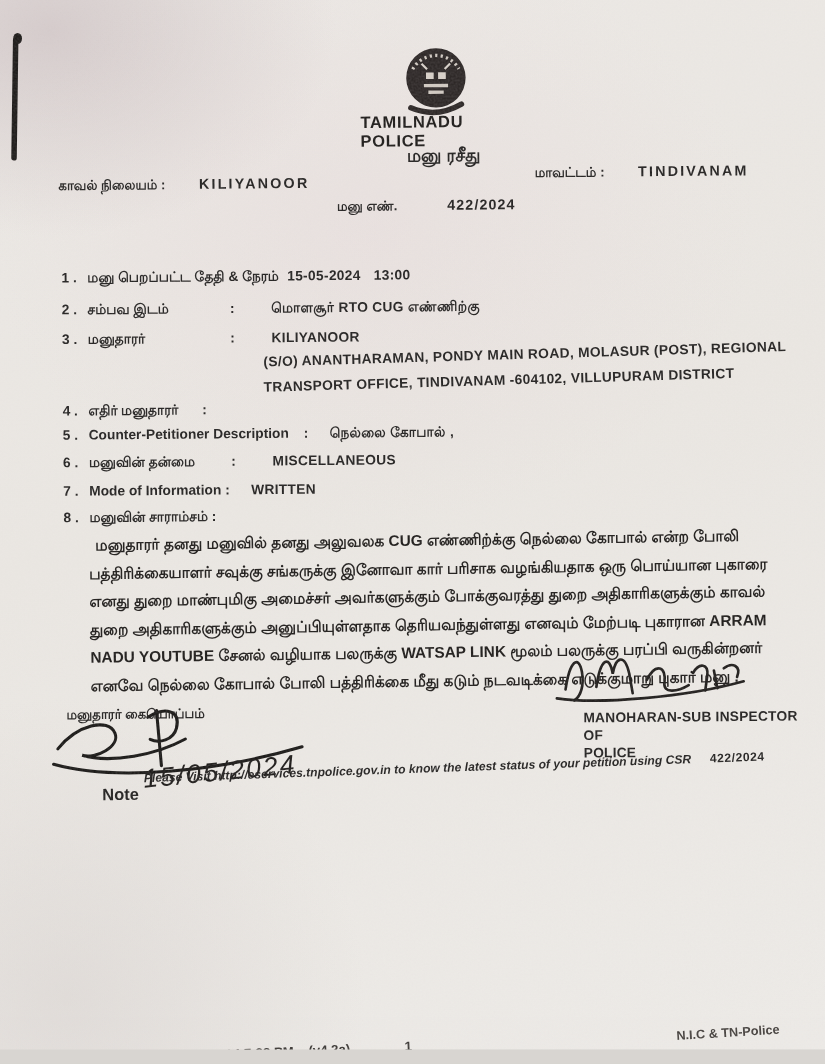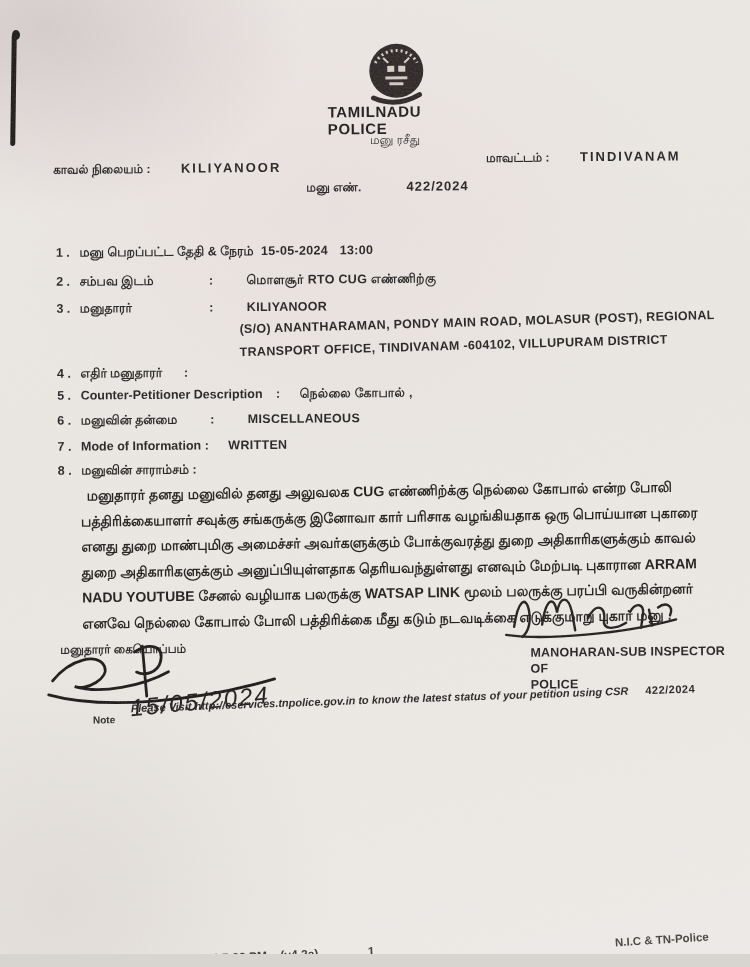--- a/index.html
+++ b/index.html
@@ -17,21 +17,21 @@
       linear-gradient(165deg,#ece9e5 0%,#eae7e2 45%,#edebe7 100%);
     color:#1d1c1b;
   }
   .noise{position:absolute;inset:0;pointer-events:none;opacity:.6;}
   .tilt{position:absolute;inset:0;transform:rotate(-0.5deg);transform-origin:50% 40%;}
   .abs{position:absolute;}
   .streak{position:absolute;left:11px;top:34px;width:5px;height:112px;background:#161412;border-radius:3px;transform:rotate(.8deg);}
   .streak2{position:absolute;left:12px;top:30px;width:8px;height:10px;background:#161412;border-radius:50%;}
 
   .org{left:330px;top:103px;width:150px;font-size:15px;font-weight:700;letter-spacing:.6px;color:#171513;}
-  .doc-title{left:372px;top:133px;font-size:12px;font-weight:400;}
+  .doc-title{left:372px;top:133px;font-size:16px;font-weight:700;}
   .hdr-label{font-size:12px;font-weight:700;}
   .hdr-value{font-size:13px;font-weight:700;letter-spacing:2px;margin-left:26px;}
   .station{left:55px;top:157px;}
   .district{left:488px;top:149px;}
   .petno{left:308px;top:179px;font-size:12px;font-weight:700;}
   .petno .hdr-value{letter-spacing:1px;margin-left:42px;}
 
   .frow{left:57px;font-size:12.5px;font-weight:700;white-space:nowrap;}
   .fnum{display:inline-block;width:20px;}
   .flabel{display:inline-block;}
@@ -53,21 +53,21 @@
   .summary{left:80px;top:479px;width:632px;font-size:14px;font-weight:700;line-height:25.5px;transform:rotate(-.35deg);color:#181614;}
   .summary .sline{white-space:nowrap;}
   .summary .sline:first-child{text-indent:6px;}
 
   .sig-label-left{left:58px;top:640px;font-size:12px;font-weight:700;}
   .sig-left{left:44px;top:638px;}
   .sig-right{left:502px;top:586px;}
   .officer-label{left:528px;top:619px;font-size:10.5px;font-weight:700;line-height:13px;color:#242220;}
   .officer-name{left:528px;top:646px;width:210px;font-size:12.5px;font-weight:700;line-height:16px;letter-spacing:.2px;}
 
-  .note-label{left:90px;top:712px;font-size:10px;font-weight:700;}
+  .note-label{left:90px;top:712px;font-size:15px;font-weight:700;}
   .note-text{left:128px;top:700px;width:575px;font-size:11px;font-weight:700;font-style:italic;transform:rotate(-1.5deg);transform-origin:0 50%;white-space:nowrap;}
   .note-csr{font-style:normal;margin-left:14px;letter-spacing:.5px;}
 
   .footer-left{left:152px;top:948px;font-size:12px;font-weight:700;color:#35322f;transform:rotate(-2deg);white-space:nowrap;}
   .footer-left .fl-page{margin-left:46px;}
   .footer-right{left:610px;top:936px;font-size:11.5px;font-weight:600;color:#403c39;transform:rotate(-3deg);}
   svg text{font-family:"Liberation Sans","DejaVu Sans",sans-serif;}
 </style>
 </head>
 <body>

